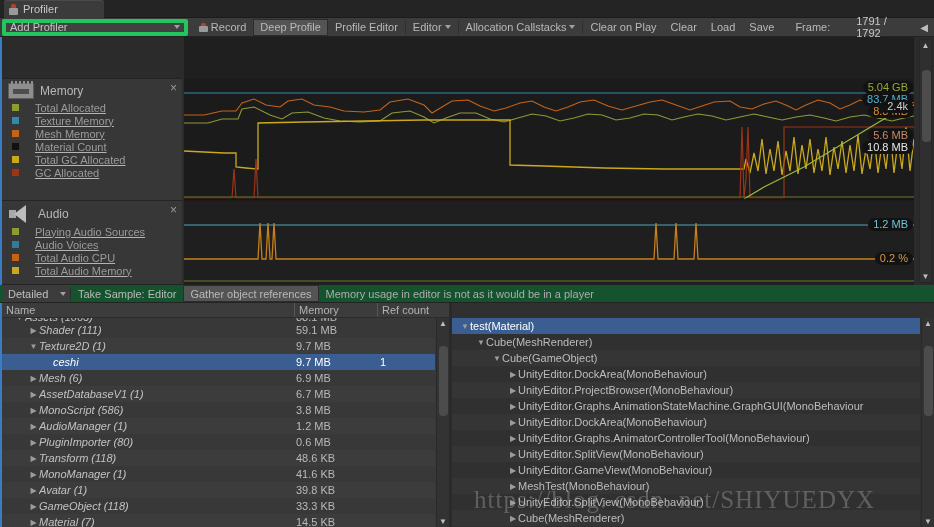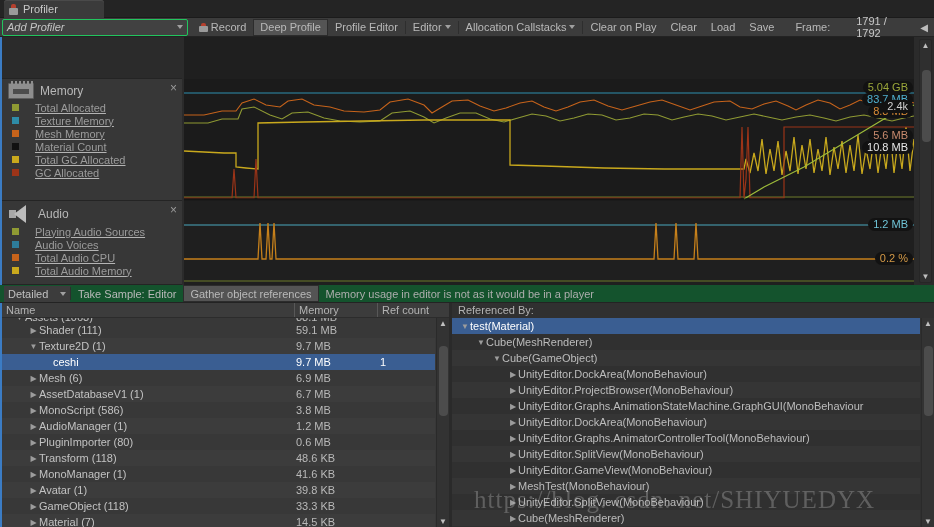--- a/index.html
+++ b/index.html
@@ -25,22 +25,22 @@
   .prof-icon:before { content:""; position:absolute; left:3px; top:0; width:5px; height:4px;
      background:#b5402e; border-radius:2px 2px 0 0;}
   .prof-icon:after { content:""; position:absolute; left:1px; top:4px; width:9px; height:7px;
      background:#9a9a9a; border-radius:1px; }
 
   
   .toolbar { position:absolute; left:0; top:18px; width:934px; height:19px;
      background:#3c3c3c; border-bottom:1px solid #232323;
      display:flex; align-items:center; }
   .addprof { width:186px; height:17px; margin-left:2px;
-     background:#414141; border:1px solid #22c55e; border-radius:2px;
-     display:flex; align-items:center; padding:0 4px; color:#c4c4c4;font-style:italic; }
+     background:#414141; border:4px solid #22c55e; border-radius:2px;
+     display:flex; align-items:center; padding:0 4px; color:#c4c4c4; }
   .addprof .lbl { flex:1; font-size:11px; }
   .caret-dn { width:0;height:0; border-left:3px solid transparent; border-right:3px solid transparent;
      border-top:4px solid #a0a0a0; }
   .tb-btn { height:17px; display:flex; align-items:center; gap:3px;
      padding:0 7px; color:#b9b9b9; font-size:11px; white-space:nowrap; cursor:default; }
   .tb-btn.pressed { background:#545454; box-shadow: inset 0 0 0 1px #2c2c2c; }
   .rec-dot { width:9px;height:9px; position:relative; }
   .rec-dot:before { content:""; position:absolute; left:2px;top:0;width:5px;height:3px;background:#b5402e;border-radius:2px 2px 0 0;}
   .rec-dot:after { content:""; position:absolute; left:0px;top:3px;width:9px;height:6px;background:#9a9a9a;border-radius:1px;}
   .tb-sep { width:1px; height:13px; background:#2e2e2e; }
@@ -110,21 +110,21 @@
   .colhdr { height:15px; background:#3c3c3c; display:flex; border-bottom:1px solid #2c2c2c;
      position:relative; }
   .colhdr .c { color:#b3b3b3; font-size:11px; padding-left:4px; line-height:15px; }
   .colhdr .cdiv { width:1px; background:#585858; }
 
   .tree { position:absolute; left:0; top:15px; right:14px; bottom:0; overflow:hidden; }
   .trow { height:16px; display:flex; align-items:center; position:relative; }
   .trow.alt { background:#3c3c3c; }
   .trow.sel { background:#3a5e92; }
   .trow .fold { width:11px; text-align:center; color:#9c9c9c; font-size:8px; }
-  .trow .nm { color:#c2c2c2; white-space:nowrap; overflow:hidden; }
+  .trow .nm { color:#c2c2c2; white-space:nowrap; overflow:hidden;font-style:italic; }
   .trow.sel .nm { color:#ffffff; }
   .trow .mem { position:absolute; left:294px; color:#b9b9b9; }
   .trow.sel .mem { color:#ffffff; }
   .trow .ref { position:absolute; left:378px; color:#b9b9b9; }
   .trow.sel .ref { color:#ffffff; }
 
   .refhdr { height:15px; color:#b3b3b3; padding:1px 0 0 6px; background:#303030; }
   .rtree { position:absolute; left:0; top:15px; right:14px; bottom:0; overflow:hidden; }
   .rrow { height:16px; display:flex; align-items:center; }
   .rrow.alt { background:#353535; }
@@ -425,21 +425,20 @@
       <div class="paneScroll">
         <span class="up">▲</span>
         <div class="thumb"></div>
         <span class="dn">▼</span>
       </div>
     </div>
 
     <div class="split-handle"></div>
 
     <div class="right-pane">
-      <div class="refhdr">Referenced By:</div>
       <div class="rtree">
         <div class="rrow sel">
           <span class="fold" style="margin-left:8px;">▼</span>
           <span class="nm">test(Material)</span>
         </div>
         <div class="rrow">
           <span class="fold" style="margin-left:24px;">▼</span>
           <span class="nm">Cube(MeshRenderer)</span>
         </div>
         <div class="rrow alt">

